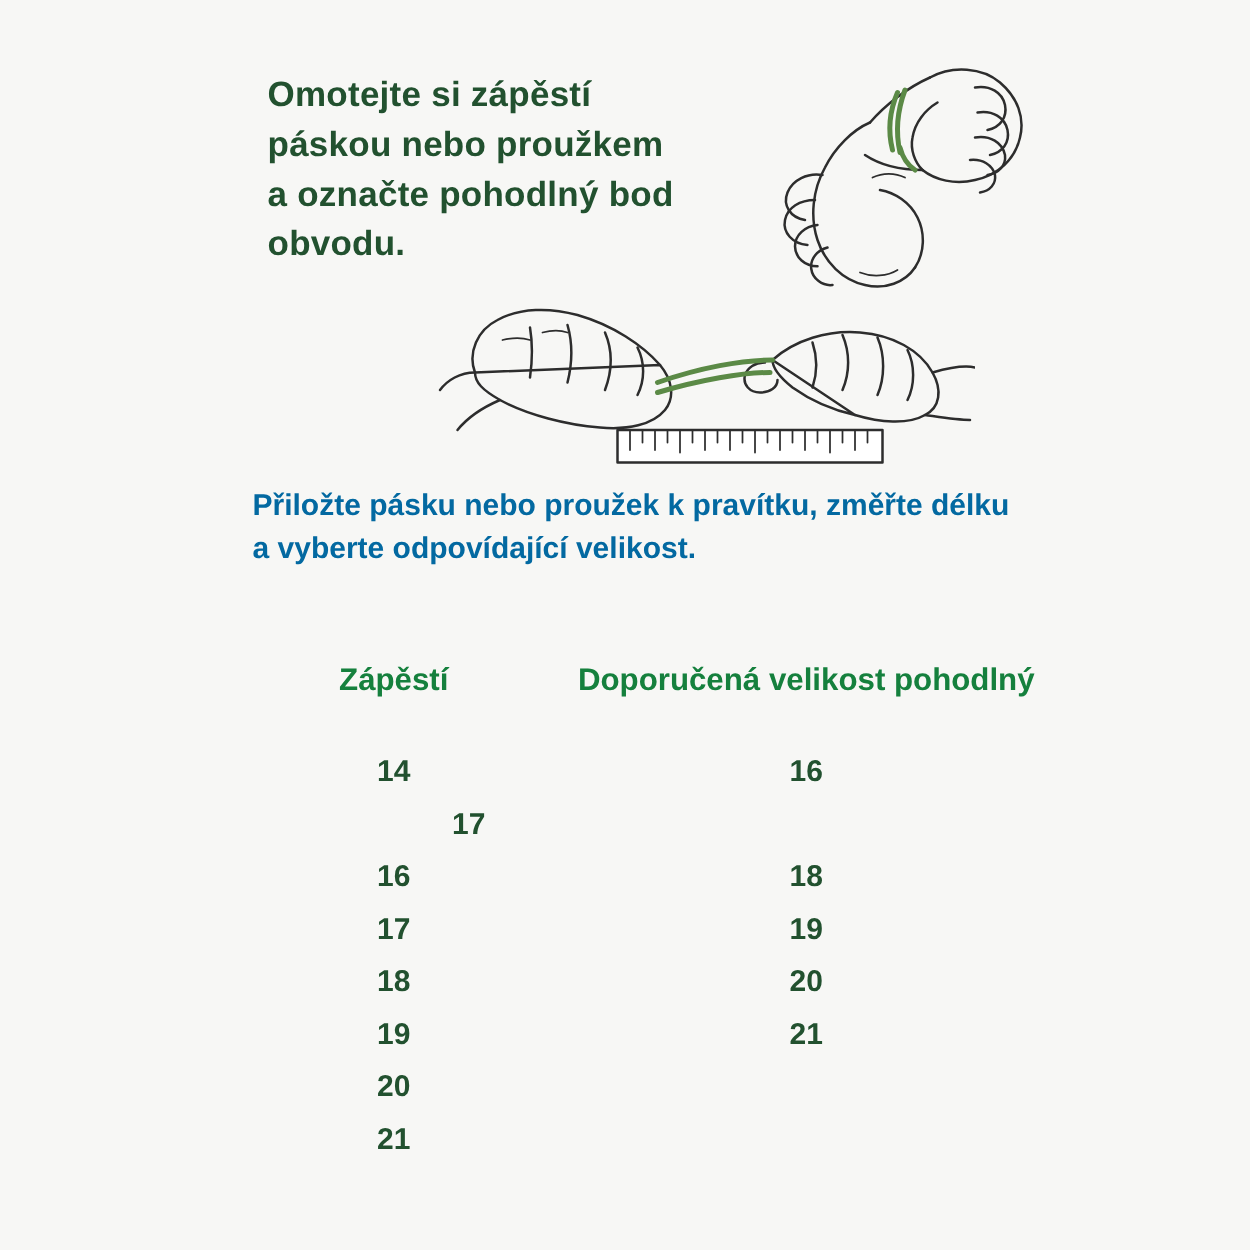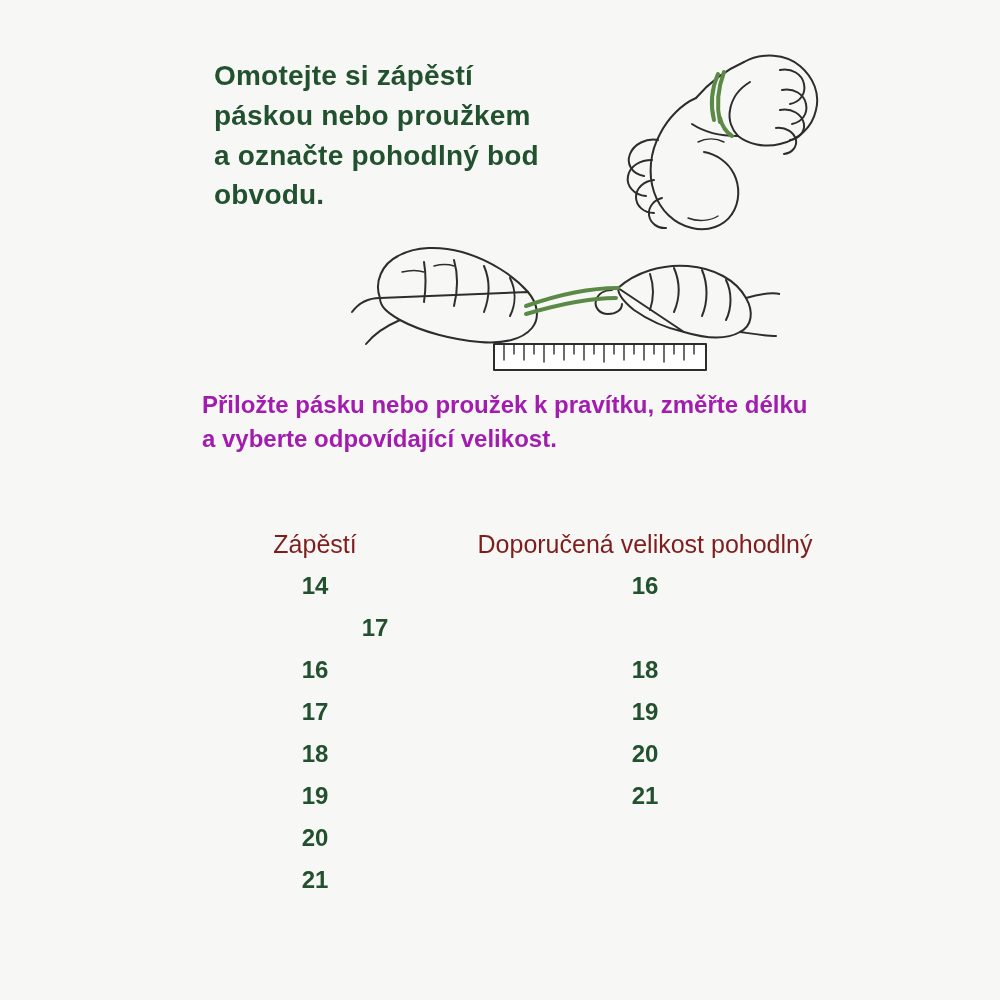--- a/index.html
+++ b/index.html
@@ -59,45 +59,45 @@
 
   
   .step2-text {
     position: absolute;
     left: 202px;
     top: 388px;
     width: 620px;
     font-size: 24px;
     font-weight: bold;
     line-height: 1.42;
-    color: #a21caf;
+    color: #0369a1;
   }
 
   
   .table {
     position: absolute;
     left: 180px;
     top: 528px;
     width: 660px;
   }
   .table-head {
     display: flex;
     align-items: flex-start;
   }
   .th {
     font-size: 25px;
-    font-weight: normal;
+    font-weight: bold;
     text-align: center;
     line-height: 1.33;
-    color: #7f1d1d;
+    color: #15803d;
   }
   .th.col1 { width: 270px; }
   .th.col2 { width: 390px; }
   .tbody {
-    margin-top: 4px;
+    margin-top: 36px;
   }
   .tr {
     display: flex;
     align-items: center;
     height: 42px;
   }
   .td {
     font-size: 24px;
     font-weight: bold;
     text-align: center;

